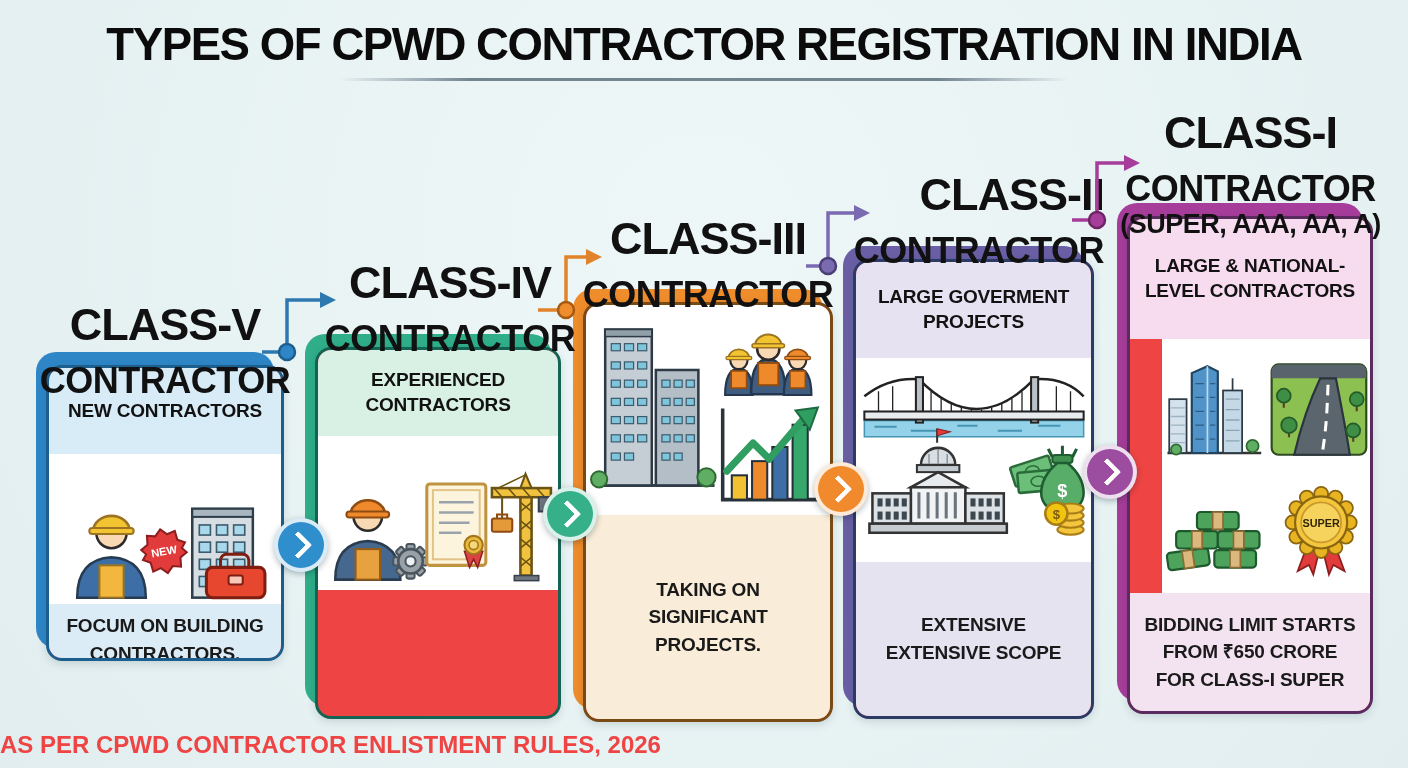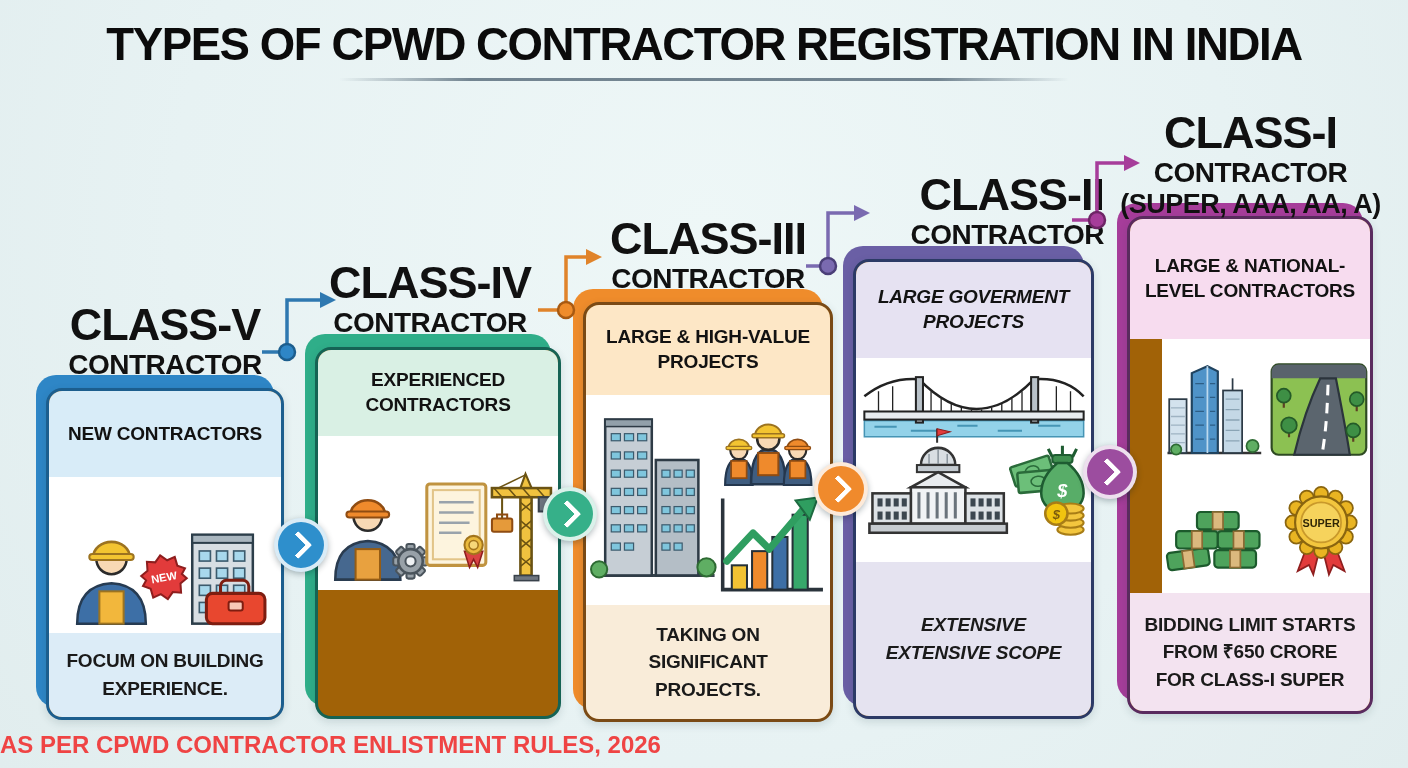--- a/index.html
+++ b/index.html
@@ -16,35 +16,35 @@
     transform:scaleX(0.97);white-space:nowrap;
   }
   .title-divider{
     position:absolute;top:78px;left:50%;transform:translateX(-50%);
     width:730px;height:3px;border-radius:2px;
     background:linear-gradient(90deg, rgba(110,130,140,0), rgba(85,105,120,.8) 18%, rgba(85,105,120,.8) 82%, rgba(110,130,140,0));
   }
 
   .class-heading{position:absolute;text-align:center;z-index:2;line-height:1;}
   .class-heading .h1{font-size:45px;font-weight:800;letter-spacing:-1px;}
-  .class-heading .h2{font-size:28px;font-weight:800;letter-spacing:-0.5px;margin-top:4px;}
+  .class-heading .h2{font-size:36px;font-weight:800;letter-spacing:-0.5px;margin-top:16px;}
   .class-heading .h3{font-size:27px;font-weight:800;letter-spacing:-0.5px;margin-top:4px;}
 
   .card-stack{position:absolute;z-index:1;}
   .c0{--accent:#2e86c6;--dark:#1c5e8e;--tintH:#d8ecf8;--tintF:#dcecf7;}
   .c1{--accent:#2fae89;--dark:#156354;--tintH:#d9f0e4;--tintF:#def1e7;}
   .c2{--accent:#ef8c2b;--dark:#7a4a15;--tintH:#fde7c6;--tintF:#f9ecd9;}
   .c3{--accent:#6a5fa5;--dark:#2c3a66;--tintH:#e6e2f2;--tintF:#e5e3f0;}
   .c4{--accent:#a63d9a;--dark:#5a2b5e;--tintH:#f7dcef;--tintF:#f3e3f0;}
   .card-back{
     position:absolute;left:-10px;top:-13px;width:100%;height:100%;
     background:var(--accent);border-radius:20px;
   }
   .card{
-    position:absolute;inset:0;background:#a16207;border:3px solid var(--dark);
+    position:absolute;inset:0;background:#ef4444;border:3px solid var(--dark);
     border-radius:16px;overflow:hidden;display:flex;flex-direction:column;
     box-shadow:0 3px 8px rgba(30,60,70,.15);
   }
   .card-header{
     background:var(--tintH);padding:12px 8px;text-align:center;
     font-size:19px;font-weight:800;letter-spacing:-0.2px;line-height:1.3;color:#121212;
     display:flex;align-items:center;justify-content:center;
   }
   .card-body{
     background:#fff;display:flex;align-items:center;justify-content:center;padding:4px 2px;
@@ -99,39 +99,39 @@
     <path d="M1072,220 H1097 V163 H1124"></path>
     <circle cx="1097" cy="220" r="8" fill="#a63d9a" stroke="#6e2566" stroke-width="2.5"></circle>
     <polygon points="1124,155 1140,163 1124,171" fill="#a63d9a" stroke="none"></polygon>
   </g>
 </svg>
 
 <div class="class-heading" style="left:35px;top:302px;width:260px;">
   <div class="h1">CLASS-V</div>
   <div class="h2">CONTRACTOR</div>
 </div>
-<div class="class-heading" style="left:300px;top:260px;width:260px;">
+<div class="class-heading" style="left:320px;top:260px;width:260px;">
   <div class="h1">CLASS-IV</div>
   <div class="h2">CONTRACTOR</div>
 </div>
 <div class="class-heading" style="left:578px;top:216px;width:260px;text-align:center;">
   <div class="h1">CLASS-III</div>
   <div class="h2">CONTRACTOR</div>
 </div>
 <div class="class-heading" style="left:844px;top:172px;width:260px;text-align:right;">
   <div class="h1">CLASS-II</div>
   <div class="h2">CONTRACTOR</div>
 </div>
 <div class="class-heading" style="left:1118px;top:110px;width:265px;">
   <div class="h1">CLASS-I</div>
   <div class="h2">CONTRACTOR</div>
   <div class="h3">(SUPER, AAA, AA, A)</div>
 </div>
 
-<div class="card-stack c0" style="left:46px;top:388px;width:238px;height:332px;">
+<div class="card-stack c0" style="left:46px;top:365px;width:238px;height:296px;">
   <div class="card-back"></div>
   <div class="card">
     <div class="card-header" style="min-height:62px;">NEW CONTRACTORS</div>
     <div class="card-body" style="height:148px;">
       <svg width="212" height="142" viewBox="0 0 210 140">
         <g>
           <rect x="132" y="50" width="60" height="88" fill="#d7dee3" stroke="#2c3e4a" stroke-width="2.5"></rect>
           <rect x="132" y="50" width="60" height="8" fill="#a9b6bf" stroke="#2c3e4a" stroke-width="2"></rect>
           <g fill="#a8d8ec" stroke="#3c5b6d" stroke-width="1.6">
             <rect x="139" y="66" width="11" height="10"></rect>
@@ -157,21 +157,21 @@
           <polygon points="0,-22 6,-16 14,-18 15,-9 22,-5 18,0 22,5 15,9 14,18 6,16 0,22 -6,16 -14,18 -15,9 -22,5 -18,0 -22,-5 -15,-9 -14,-18 -6,-16" fill="#e23b3b" stroke="#8e1e1e" stroke-width="2"></polygon>
           <text x="0" y="4" font-size="11" text-anchor="middle" fill="#ffffff">NEW</text>
         </g>
         <g>
           <path d="M160,108 v-7 a6,6 0 0 1 6,-6 h16 a6,6 0 0 1 6,6 v7" fill="none" stroke="#7e1d10" stroke-width="3"></path>
           <rect x="146" y="108" width="58" height="30" rx="6" fill="#e8472f" stroke="#7e1d10" stroke-width="3"></rect>
           <rect x="168" y="116" width="14" height="9" rx="2" fill="#f7c8b8" stroke="#7e1d10" stroke-width="2"></rect>
         </g>
       </svg>
     </div>
-    <div class="card-footer">FOCUM ON BUILDING EXPERIENCE.</div>
+    <div class="card-footer">FOCUM ON BUILDING CONTRACTORS.</div>
   </div>
 </div>
 
 <div class="card-stack c1" style="left:315px;top:347px;width:246px;height:372px;">
   <div class="card-back"></div>
   <div class="card">
     <div class="card-header" style="min-height:62px;">EXPERIENCED CONTRACTORS</div>
     <div class="card-body" style="height:146px;">
       <svg width="234" height="140" viewBox="0 0 230 137">
         <g>
@@ -211,21 +211,20 @@
           <rect x="190" y="130" width="24" height="5" fill="#6e7680" stroke="#39424b" stroke-width="1.5"></rect>
         </g>
       </svg>
     </div>
   </div>
 </div>
 
 <div class="card-stack c2" style="left:583px;top:302px;width:250px;height:420px;">
   <div class="card-back"></div>
   <div class="card">
-    <div class="card-header" style="min-height:66px;">LARGE &amp; HIGH-VALUE PROJECTS</div>
     <div class="card-body" style="height:202px;">
       <svg width="238" height="198" viewBox="0 0 235 195">
         <g>
           <path d="M6,172 H124" stroke="#39444c" stroke-width="3"></path>
           <rect x="16" y="18" width="46" height="154" fill="#c6ced5" stroke="#2e3b46" stroke-width="2.5"></rect>
           <rect x="16" y="18" width="46" height="7" fill="#92a0aa" stroke="#2e3b46" stroke-width="1.5"></rect>
           <g fill="#7fc6dd" stroke="#3c5b6d" stroke-width="1.2">
             <rect x="22" y="32" width="9" height="7"></rect>
               <rect x="35" y="32" width="9" height="7"></rect>
               <rect x="48" y="32" width="9" height="7"></rect>
@@ -298,21 +297,21 @@
           <rect x="201" y="112" width="15" height="74" fill="#37a86b" stroke="#253038" stroke-width="2"></rect>
           <path d="M136,158 L162,130 L178,146 L212,106" stroke="#2f9e60" stroke-width="7" fill="none" stroke-linecap="round" stroke-linejoin="round"></path>
           <polygon points="204,98 226,95 218,117" fill="#2f9e60" stroke="#1d6b40" stroke-width="2"></polygon>
         </g>
       </svg>
     </div>
     <div class="card-footer">TAKING ON SIGNIFICANT PROJECTS.</div>
   </div>
 </div>
 
-<div class="card-stack c3" style="left:853px;top:259px;width:241px;height:460px;font-style:italic;">
+<div class="card-stack c3" style="left:853px;top:259px;width:241px;height:460px;">
   <div class="card-back"></div>
   <div class="card">
     <div class="card-header" style="min-height:72px;">LARGE GOVERMENT PROJECTS</div>
     <div class="card-body" style="height:196px;">
       <svg width="228" height="192" viewBox="0 0 225 190">
         <g>
           <rect x="4" y="56" width="217" height="16" fill="#93d2e9" stroke="#4695b5" stroke-width="1.5"></rect>
           <path d="M14,62 h22 M50,66 h26 M96,61 h20 M136,66 h24 M176,61 h22" stroke="#4695b5" stroke-width="2"></path>
           <path d="M4,32 C24,16 44,14 58,15 M172,15 C186,14 206,16 221,32" stroke="#222" stroke-width="2.5" fill="none"></path>
           <path d="M58,15 Q115,74 172,15" stroke="#222" stroke-width="2.5" fill="none"></path>

